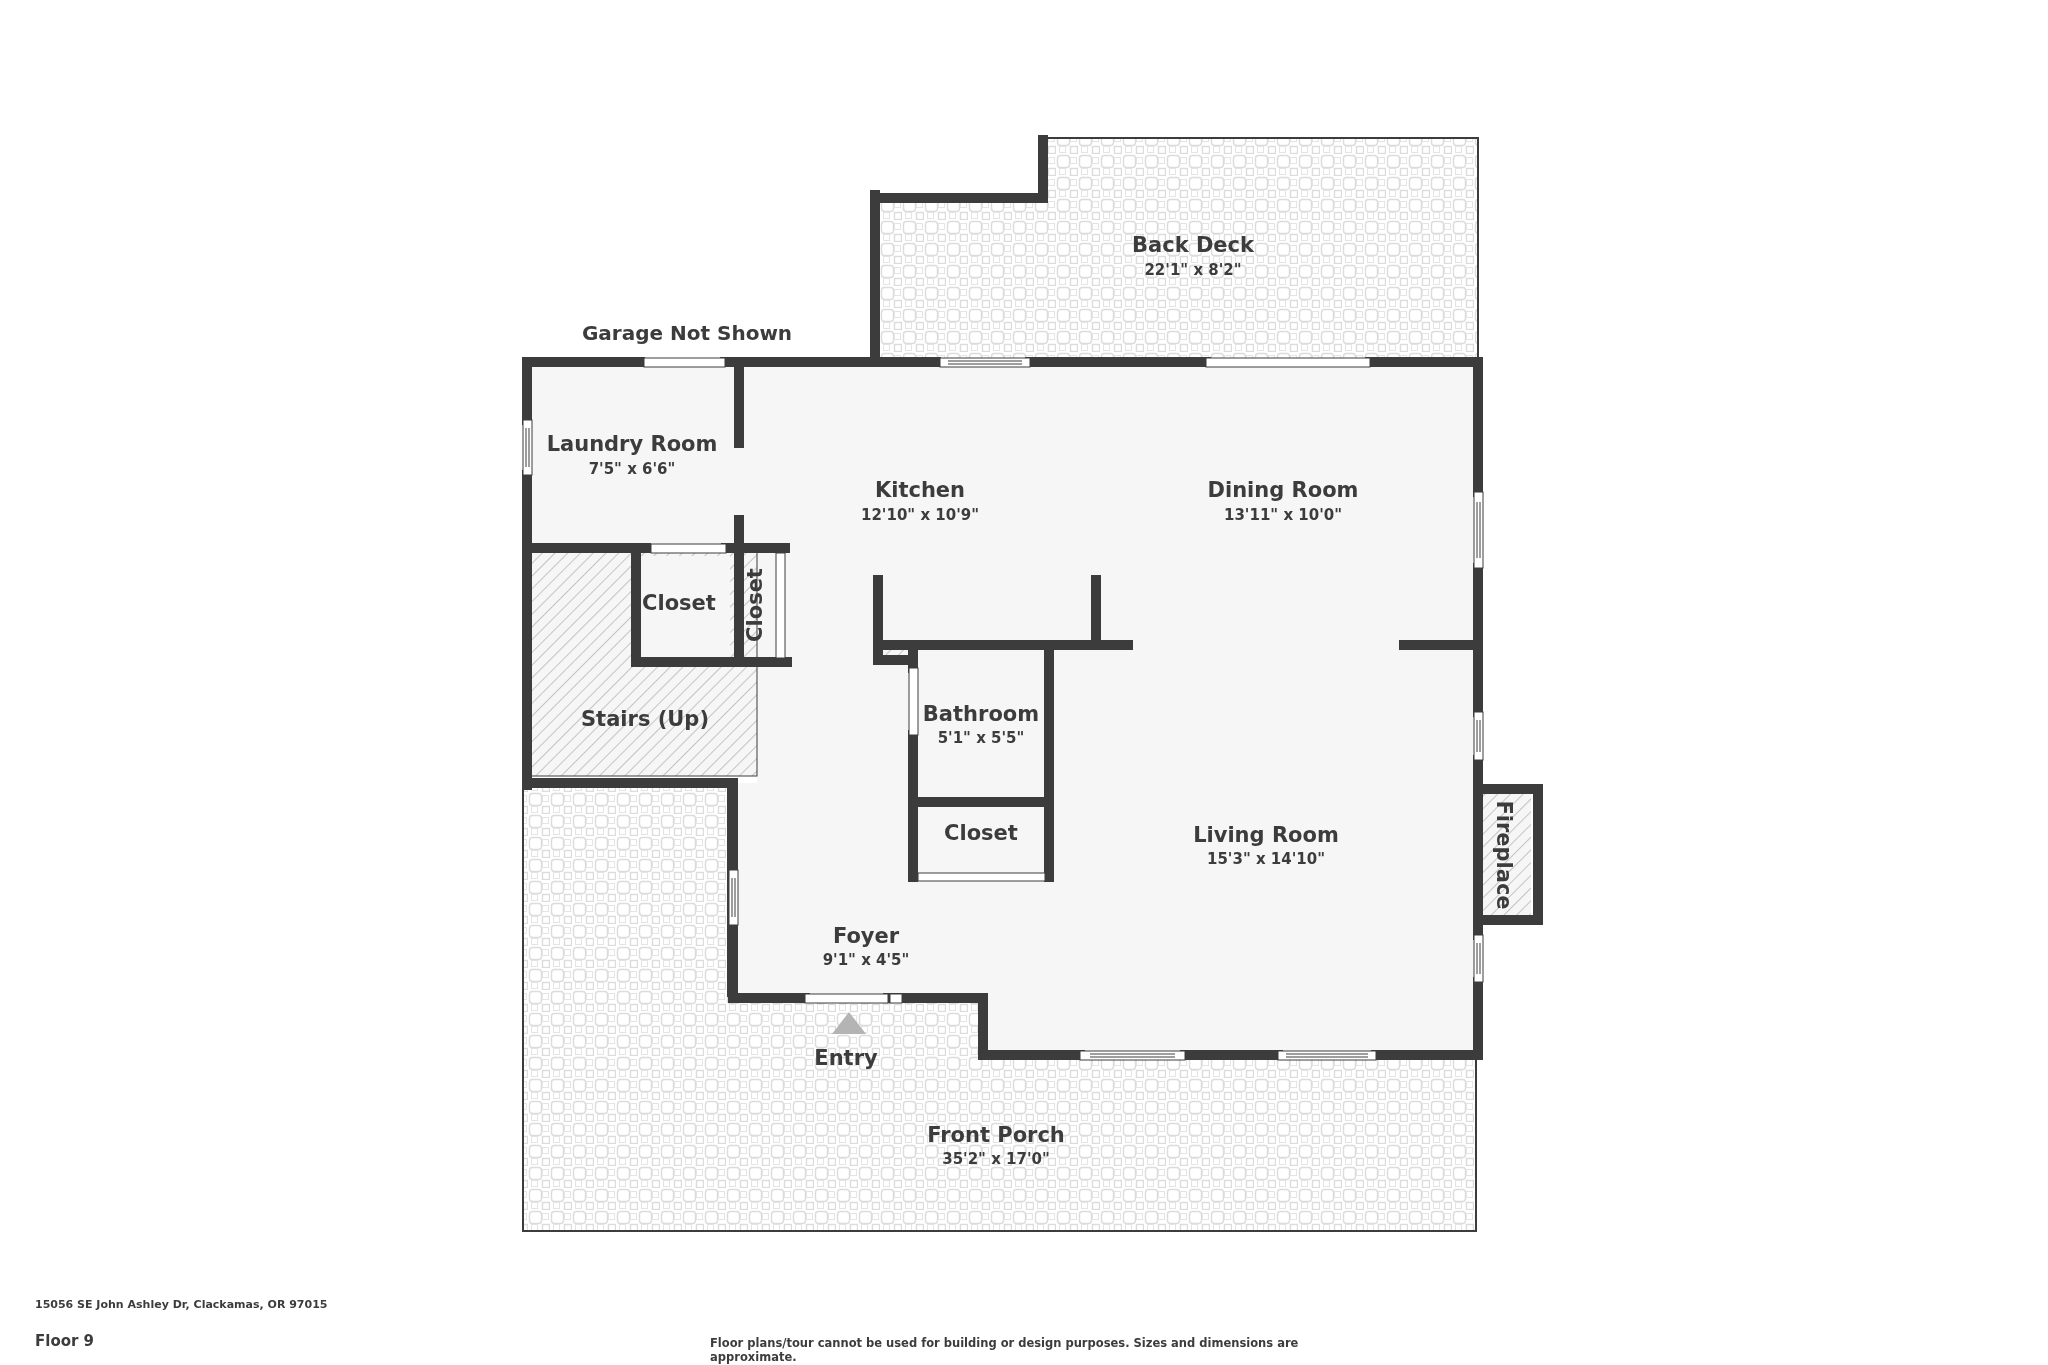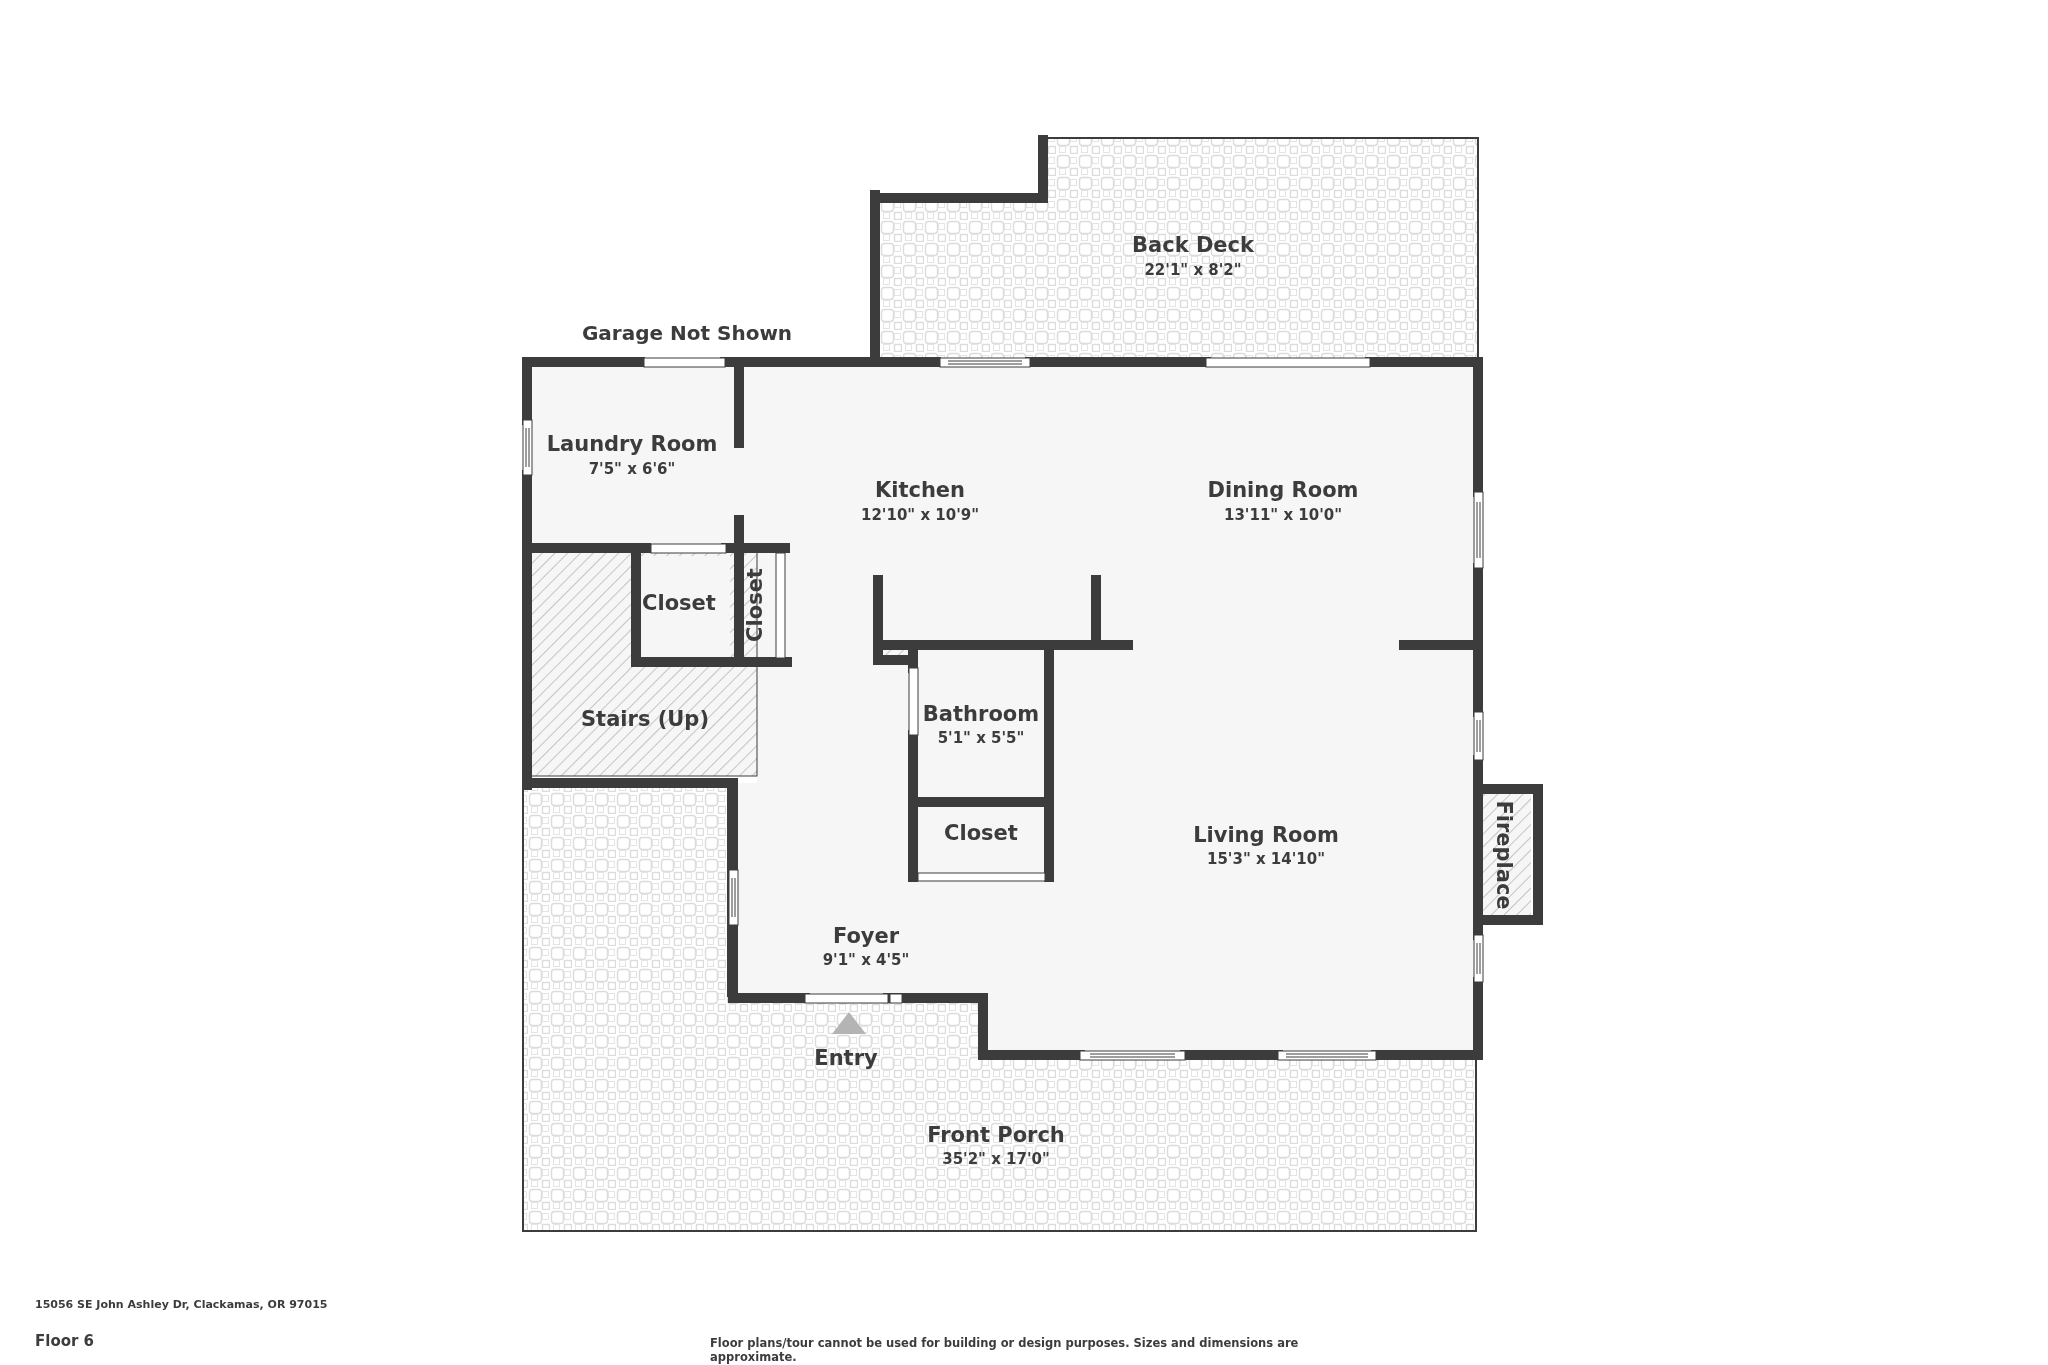--- a/index.html
+++ b/index.html
@@ -176,14 +176,14 @@
   <text class="room-name" x="866" y="943" text-anchor="middle">Foyer</text>
   <text class="room-dim" x="866" y="965" text-anchor="middle">9'1" x 4'5"</text>
 
   <text class="room-name" x="846" y="1065" text-anchor="middle">Entry</text>
 
   <text class="room-name" x="996" y="1142" text-anchor="middle">Front Porch</text>
   <text class="room-dim" x="996" y="1164" text-anchor="middle">35'2" x 17'0"</text>
 </svg>
 
 <div class="footer-address">15056 SE John Ashley Dr, Clackamas, OR 97015</div>
-<div class="footer-floor">Floor 6</div>
+<div class="footer-floor">Floor 9</div>
 <div class="footer-disclaimer">Floor plans/tour cannot be used for building or design purposes. Sizes and dimensions are approximate.</div>
 
 </body></html>

